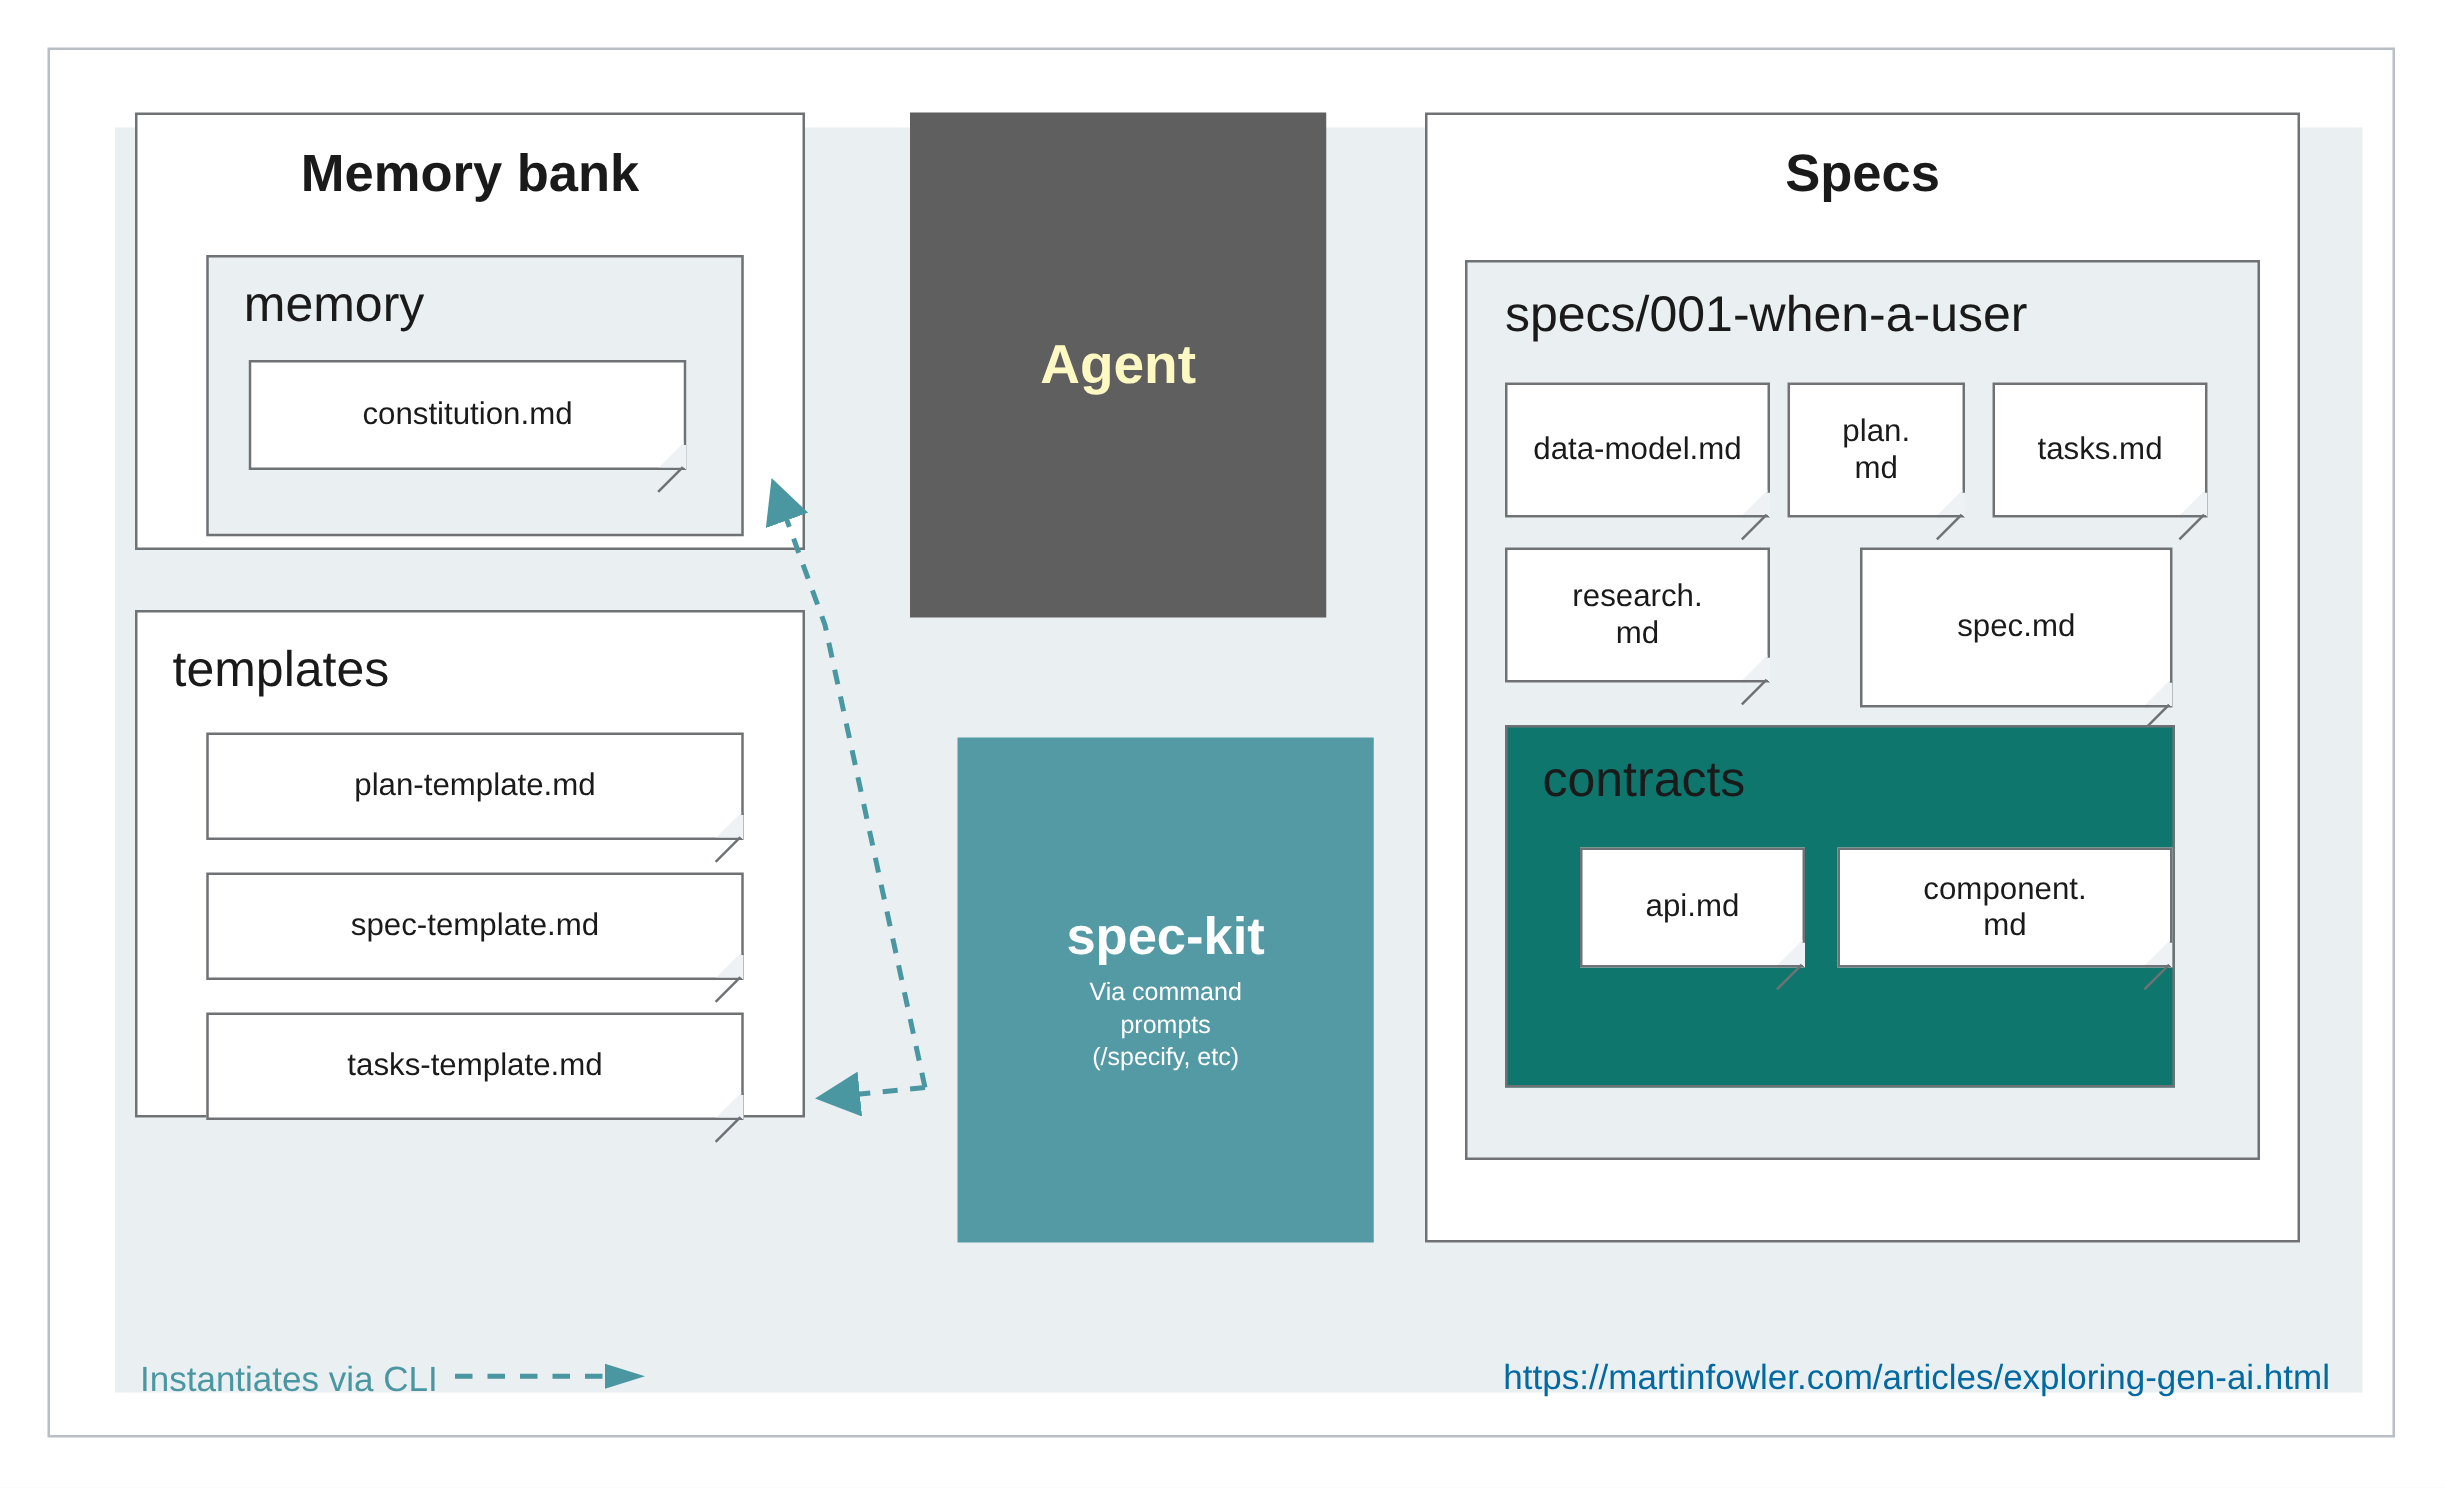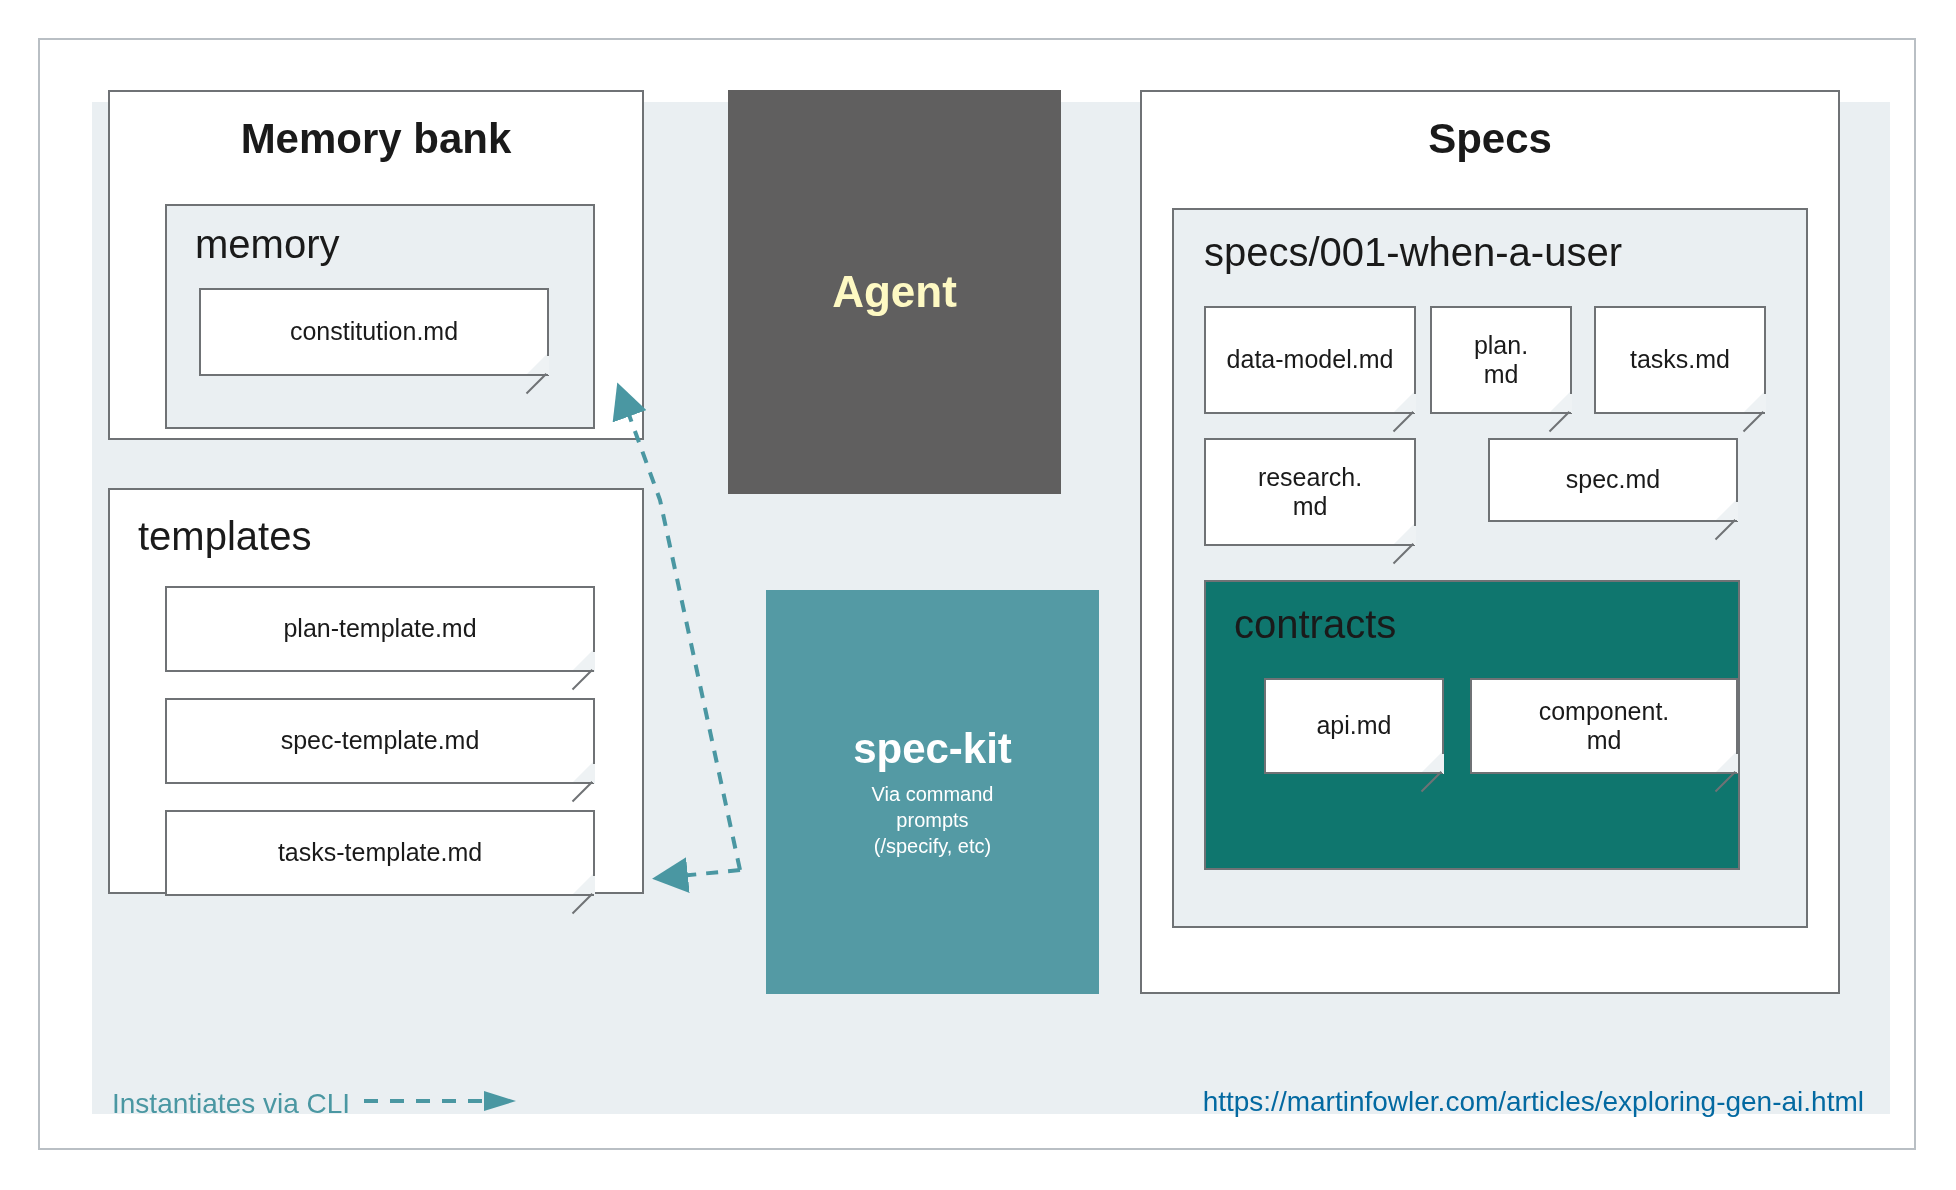--- a/index.html
+++ b/index.html
@@ -253,21 +253,21 @@
         <span class="fold"></span>
         <span class="foldline"></span>
       </div>
 
       <div class="file" style="left:30px; top:228px; width:212px; height:108px; flex-direction:column;">
         <span>research.</span>
         <span>md</span>
         <span class="fold"></span>
         <span class="foldline"></span>
       </div>
-      <div class="file" style="left:314px; top:228px; width:250px; height:84px;">
+      <div class="file" style="left:314px; top:228px; width:250px; height:128px;">
         <span>spec.md</span>
         <span class="fold"></span>
         <span class="foldline"></span>
       </div>
 
       <div class="box-sub" style="left:30px; top:370px; width:536px; height:290px; background:#0f766e;">
         <div class="title-reg" style="position:absolute; left:28px; top:20px;">contracts</div>
 
         <div class="file" style="left:58px; top:96px; width:180px; height:96px;">
           <span>api.md</span>

